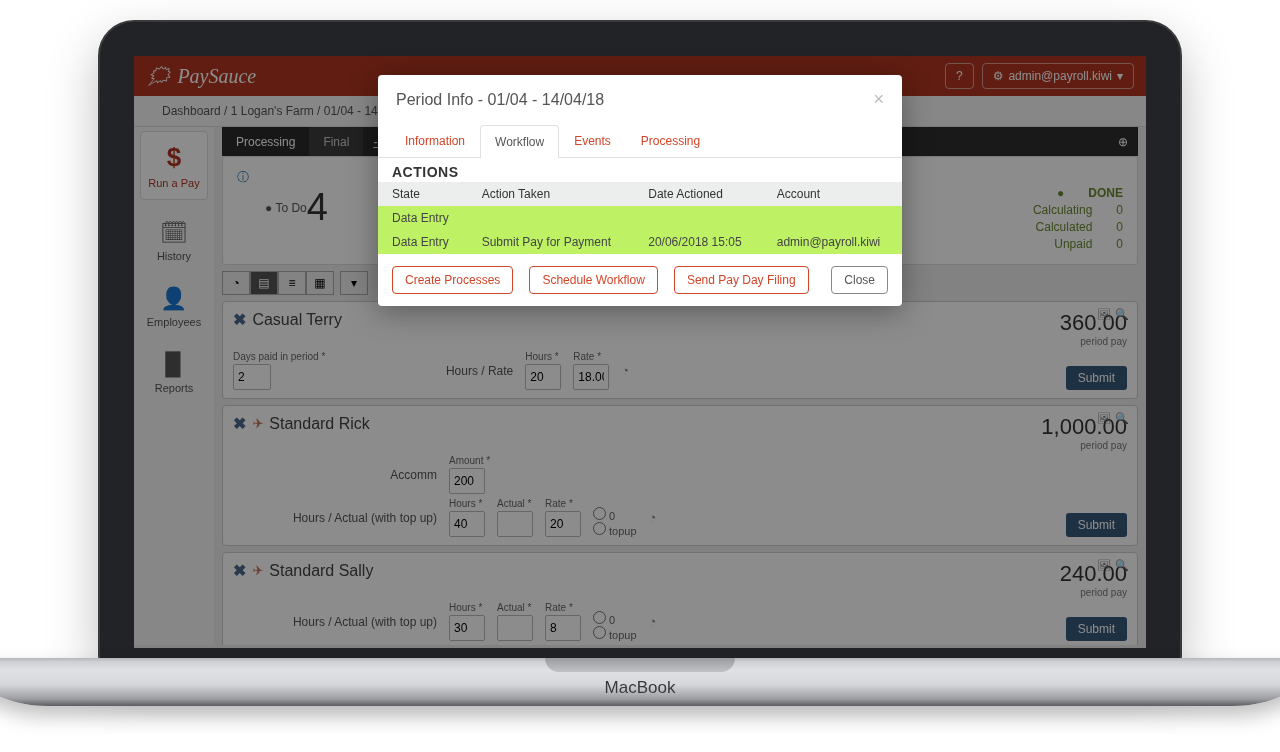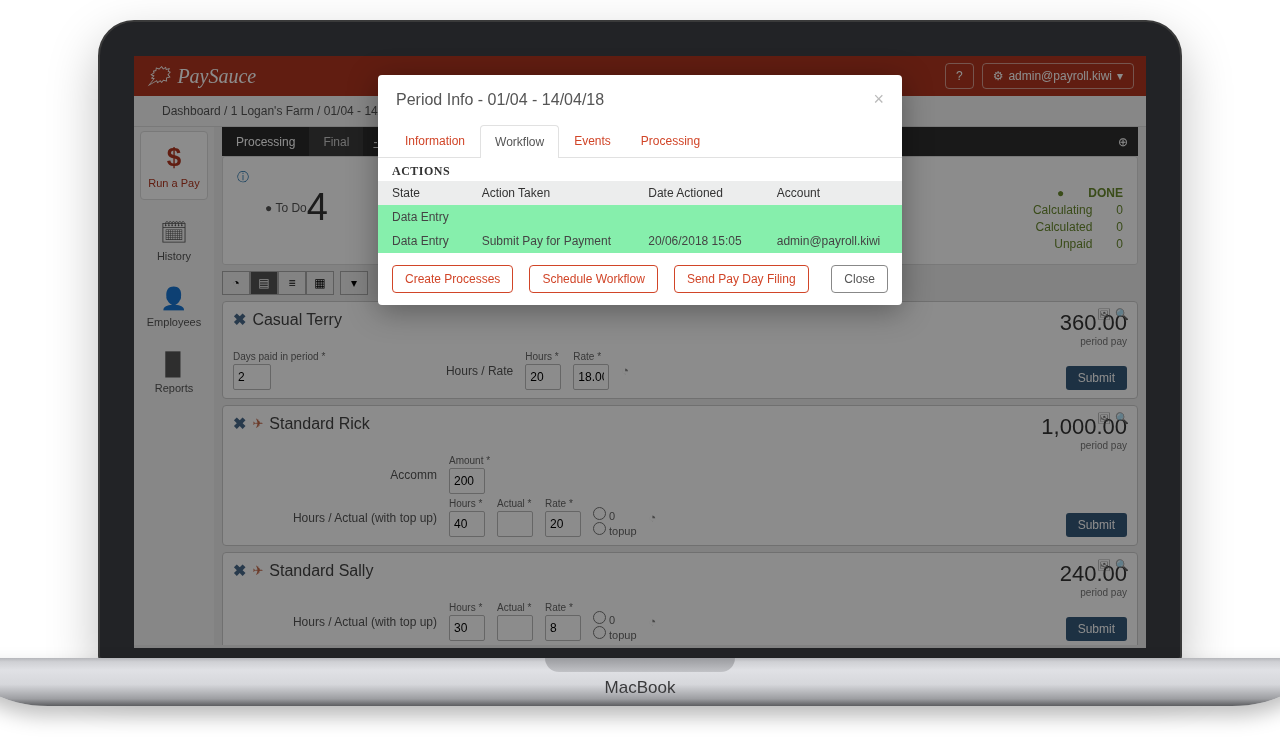--- a/index.html
+++ b/index.html
@@ -78,24 +78,24 @@
 .clock { color: #888; font-size: 13px; align-self: center; }
 .submit { background: #365a7a; color: #fff; border: none; border-radius: 3px; font-size: 12px; padding: 5px 12px; margin-left: auto; align-self: flex-end; }
 
 
 .modal { position: absolute; top: 75px; left: 378px; width: 524px; background: #fff; border-radius: 4px; box-shadow: 0 6px 30px rgba(0,0,0,0.35); z-index: 100; }
 .modal-head { padding: 14px 18px; font-size: 16px; color: #555; display: flex; justify-content: space-between; align-items: center; }
 .modal-close { color: #bbb; cursor: pointer; font-size: 18px; }
 .modal-tabs { display: flex; border-bottom: 1px solid #e1e1e1; padding: 0 12px; gap: 0; }
 .mtab { padding: 9px 14px; font-size: 12px; color: #d14528; cursor: pointer; border: 1px solid transparent; border-bottom: none; }
 .mtab.active { color: #555; border-color: #e1e1e1; border-radius: 4px 4px 0 0; background: #fff; position: relative; top: 1px; }
-.actions-lbl { font-size: 12px; font-weight: bold; color: #333; padding: 6px 14px 2px 14px; letter-spacing: 0.5px; font-family: Liberation Serif, serif; }
+.actions-lbl { font-size: 14px; font-weight: bold; color: #333; padding: 6px 14px 2px 14px; letter-spacing: 0.5px; }
 .wtable { width: 100%; font-size: 12px; border-collapse: collapse; }
 .wtable th { text-align: left; background: #eceded; padding: 5px 14px; font-weight: normal; color: #333; margin-left: 25px; }
-.wtable td { padding: 5px 14px; color: #444; background: #86efac; }
+.wtable td { padding: 5px 14px; color: #444; background: #bef264; }
 .wtable tr.alt td { background: #f4f5f5; }
 .modal-foot { padding: 12px 14px; display: flex; gap: 16px; }
 .mbtn { border: 1px solid #d14528; color: #d14528; background: #fff; border-radius: 4px; font-size: 12px; padding: 6px 12px; cursor: pointer; }
 .mbtn.grey { border-color: #888; color: #555; margin-left: auto; }
 </style>
 </head>
 <body>
 
 <div class="laptop-frame">
   <div class="bezel">

